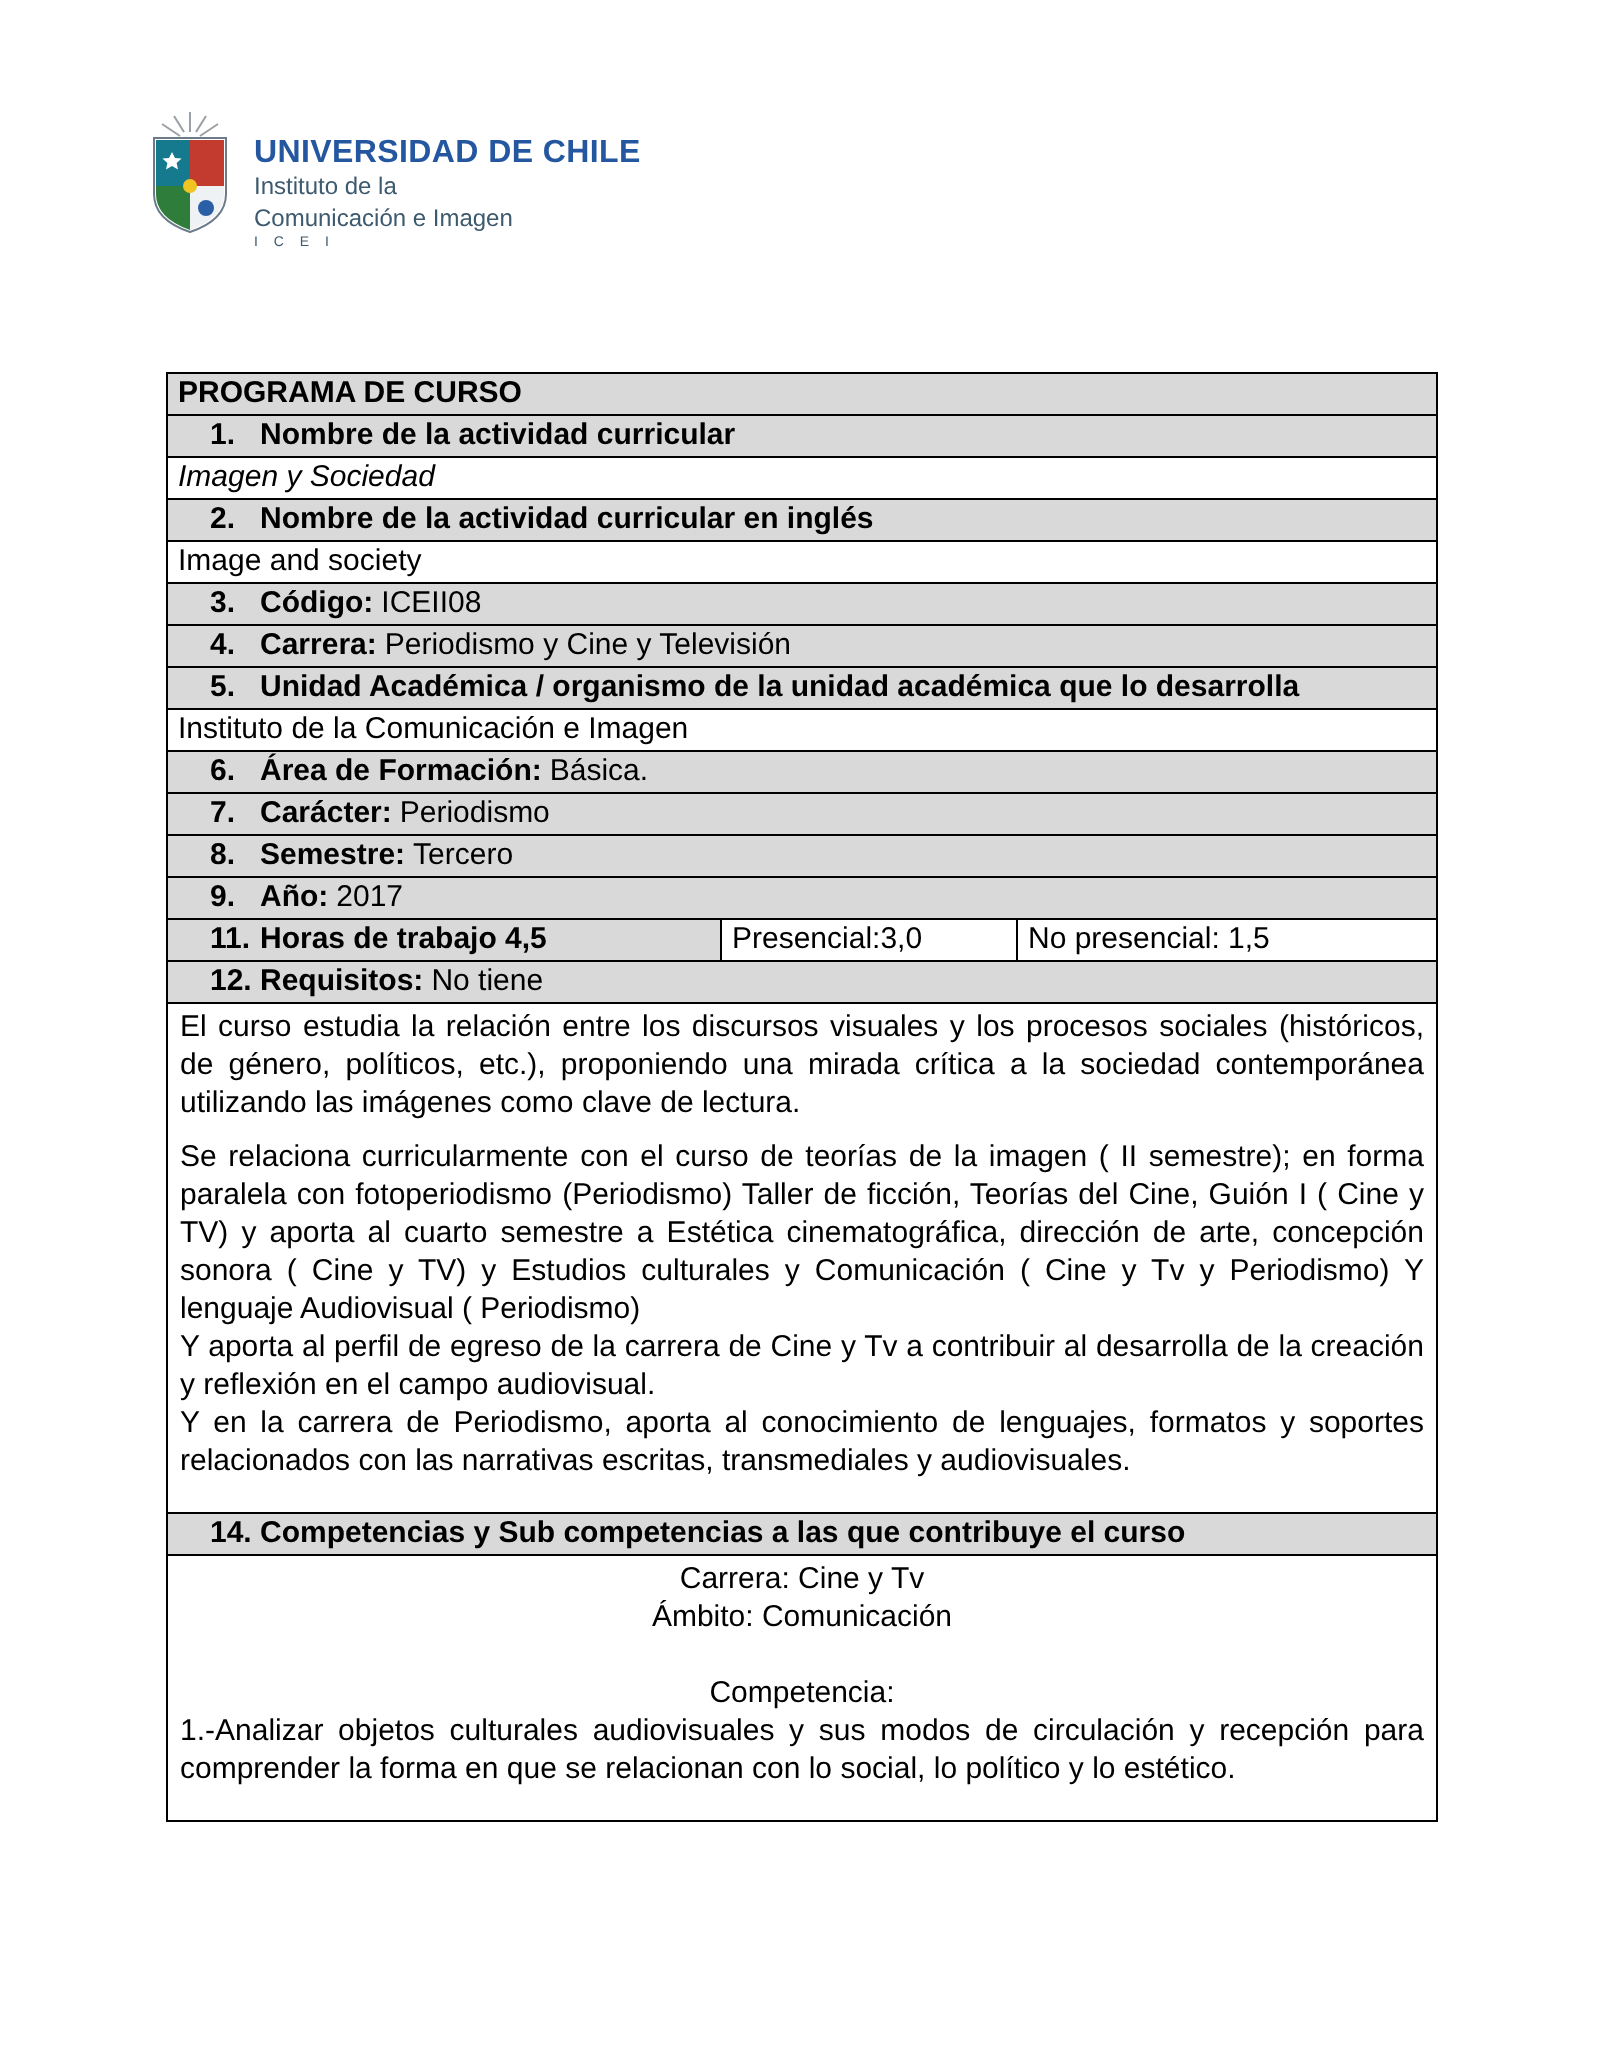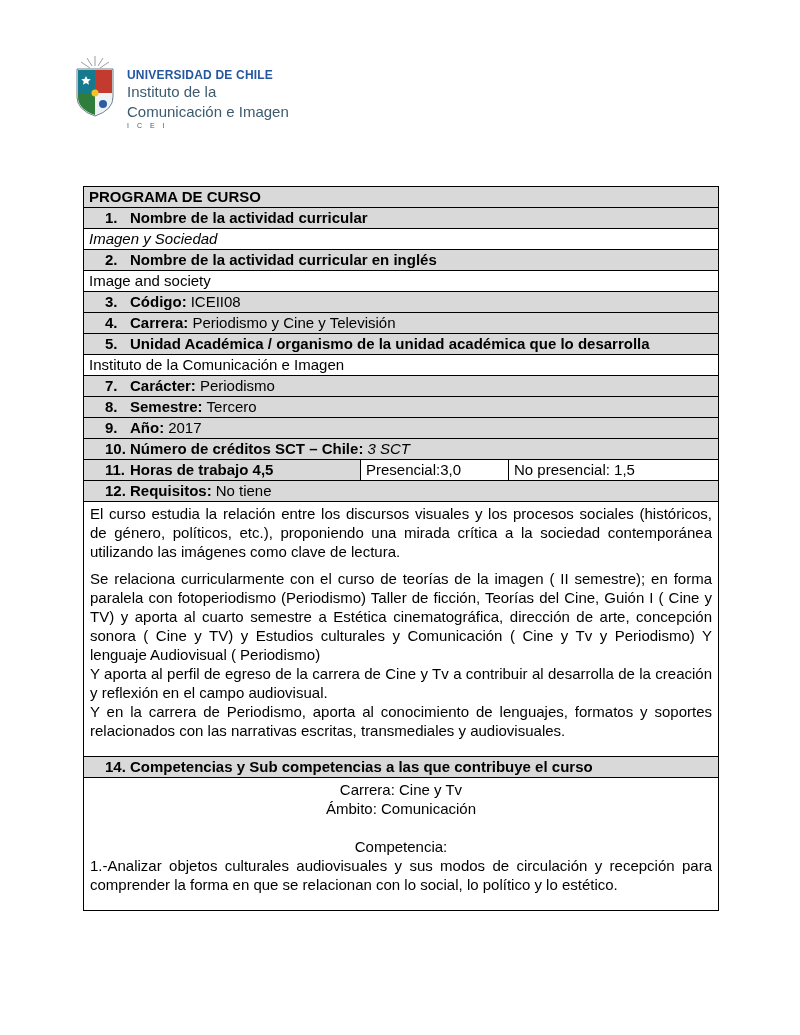--- a/index.html
+++ b/index.html
@@ -9,22 +9,22 @@
     font-family:"Liberation Sans", sans-serif;
     color:#000;
     position:relative;
     overflow:hidden;
   }
   .page { position:absolute; inset:0; background:#fff; }
 
   
   .logo { position:absolute; left:70px; top:56px; display:flex; gap:7px; align-items:flex-start; }
   .logo-text { padding-top:12px; }
-  .logo-uni { font-size:12px; font-weight:bold; color:#2457a0; letter-spacing:.2px; }
-  .logo-inst { font-size:15px; color:#3d5a6e; line-height:1.3; }
+  .logo-uni { font-size:16px; font-weight:bold; color:#2457a0; letter-spacing:.2px; }
+  .logo-inst { font-size:12px; color:#3d5a6e; line-height:1.3; }
   .logo-icei { font-size:7px; color:#3d5a6e; letter-spacing:3px; margin-top:1px; }
 
   
   table.program {
     position:absolute; left:83px; top:186px;
     width:635px; border-collapse:collapse;
     font-size:15px; table-layout:fixed;padding-left:48px;
   }
   td {
     border:1px solid #000;
@@ -129,44 +129,44 @@
 
     <tr>
       <td colspan="3" class="gray numbered">
         <span class="num">5.</span><span class="bold">Unidad Académica / organismo de la unidad académica que lo desarrolla</span>
       </td>
     </tr>
     <tr>
       <td colspan="3">Instituto de la Comunicación e Imagen</td>
     </tr>
 
+    <tr>
+      <td colspan="3" class="gray numbered">
+        <span class="num">6.</span><span class="bold">Área de Formación:</span><span class="val">Básica.</span>
+      </td>
+    </tr>
 
     <tr>
       <td colspan="3" class="gray numbered">
         <span class="num">7.</span><span class="bold">Carácter:</span><span class="val">Periodismo</span>
       </td>
     </tr>
 
     <tr>
       <td colspan="3" class="gray numbered">
         <span class="num">8.</span><span class="bold">Semestre:</span><span class="val">Tercero</span>
       </td>
     </tr>
 
     <tr>
       <td colspan="3" class="gray numbered">
         <span class="num">9.</span><span class="bold">Año:</span><span class="val">2017</span>
       </td>
     </tr>
 
-    <tr>
-      <td colspan="3" class="gray numbered">
-        <span class="num">10.</span><span class="bold">Número de créditos SCT – Chile:</span><span class="val italic">3 SCT</span>
-      </td>
-    </tr>
 
     <tr>
       <td class="gray numbered">
         <span class="num">11.</span><span class="bold">Horas de trabajo 4,5</span>
       </td>
       <td>Presencial:3,0</td>
       <td>No presencial: 1,5</td>
     </tr>
 
     <tr>

